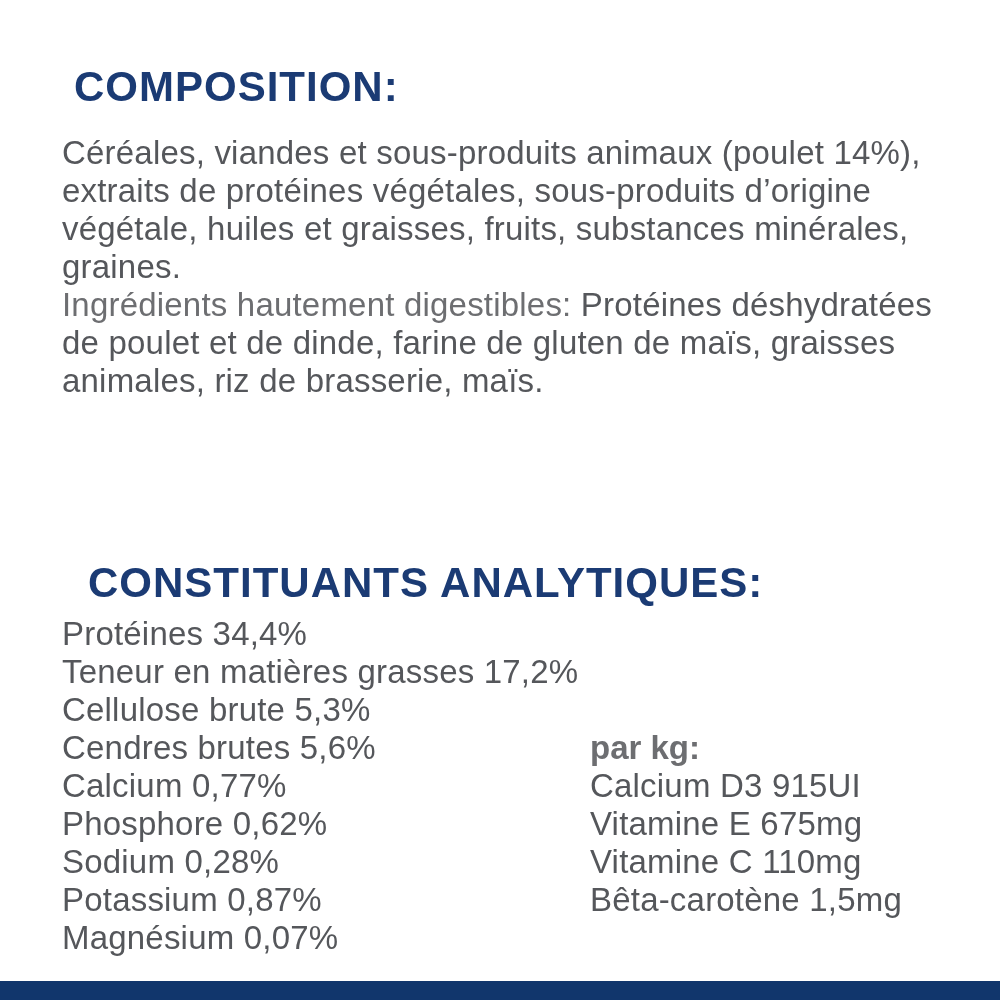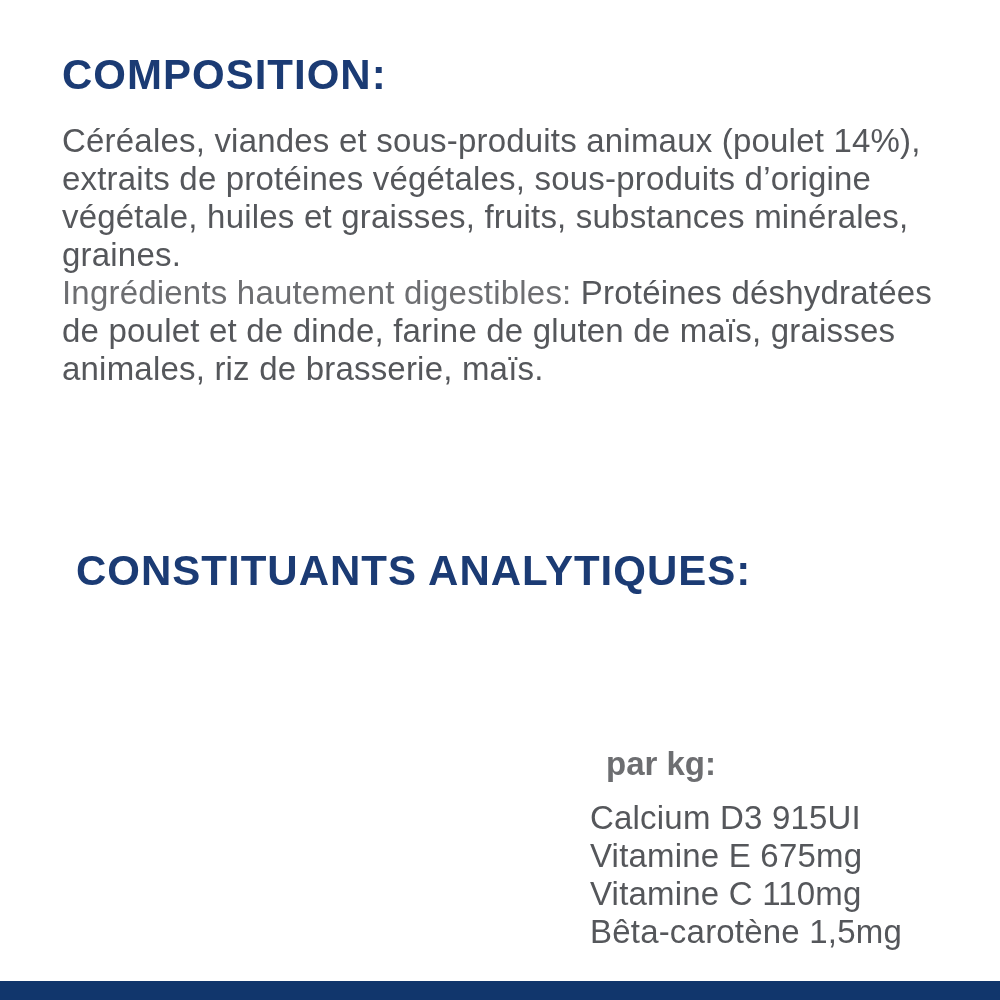--- a/index.html
+++ b/index.html
@@ -14,21 +14,21 @@
     height: 1000px;
     background: #ffffff;
     overflow: hidden;
   }
   .section-heading {
     color: #1B3B74;
     font-weight: bold;
     font-size: 42px;
     letter-spacing: 1px;
     line-height: 1;
-    margin: 0;
+    margin: 12px;
   }
   #composition-section {
     position: absolute;
     left: 62px;
     top: 54px;
     width: 890px;
   }
   #composition-body {
     margin-top: 26px;
     color: #55575B;
@@ -65,21 +65,21 @@
     position: absolute;
     left: 590px;
     top: 729px;
     width: 380px;
   }
   #perkg-header {
     font-weight: bold;
     color: #6D6E71;
     font-size: 33px;
     line-height: 38px;
-    margin: 16px;
+    margin: 0;
   }
   #bottom-bar {
     position: absolute;
     left: 0;
     bottom: 0;
     width: 1000px;
     height: 19px;
     background: #11366C;
   }
 </style>
@@ -93,20 +93,31 @@
     <div id="composition-body">
       <span>Céréales, viandes et sous-produits animaux (poulet 14%), extraits de protéines végétales, sous-produits d’origine végétale, huiles et graisses, fruits, substances minérales, graines.</span><br>
       <span class="bold-gray-label">Ingrédients hautement digestibles:</span><span> Protéines déshydratées de poulet et de dinde, farine de gluten de maïs, graisses animales, riz de brasserie, maïs.</span>
     </div>
   </div>
 
   <div id="analytical-section">
     <h1 class="section-heading">CONSTITUANTS ANALYTIQUES:</h1>
   </div>
 
+  <ul id="analytes-list" class="plain-list">
+    <li>Protéines 34,4%</li>
+    <li>Teneur en matières grasses 17,2%</li>
+    <li>Cellulose brute 5,3%</li>
+    <li>Cendres brutes 5,6%</li>
+    <li>Calcium 0,77%</li>
+    <li>Phosphore 0,62%</li>
+    <li>Sodium 0,28%</li>
+    <li>Potassium 0,87%</li>
+    <li>Magnésium 0,07%</li>
+  </ul>
 
   <div id="perkg-block">
     <p id="perkg-header">par kg:</p>
     <ul class="plain-list">
       <li>Calcium D3 915UI</li>
       <li>Vitamine E 675mg</li>
       <li>Vitamine C 110mg</li>
       <li>Bêta-carotène 1,5mg</li>
     </ul>
   </div>

